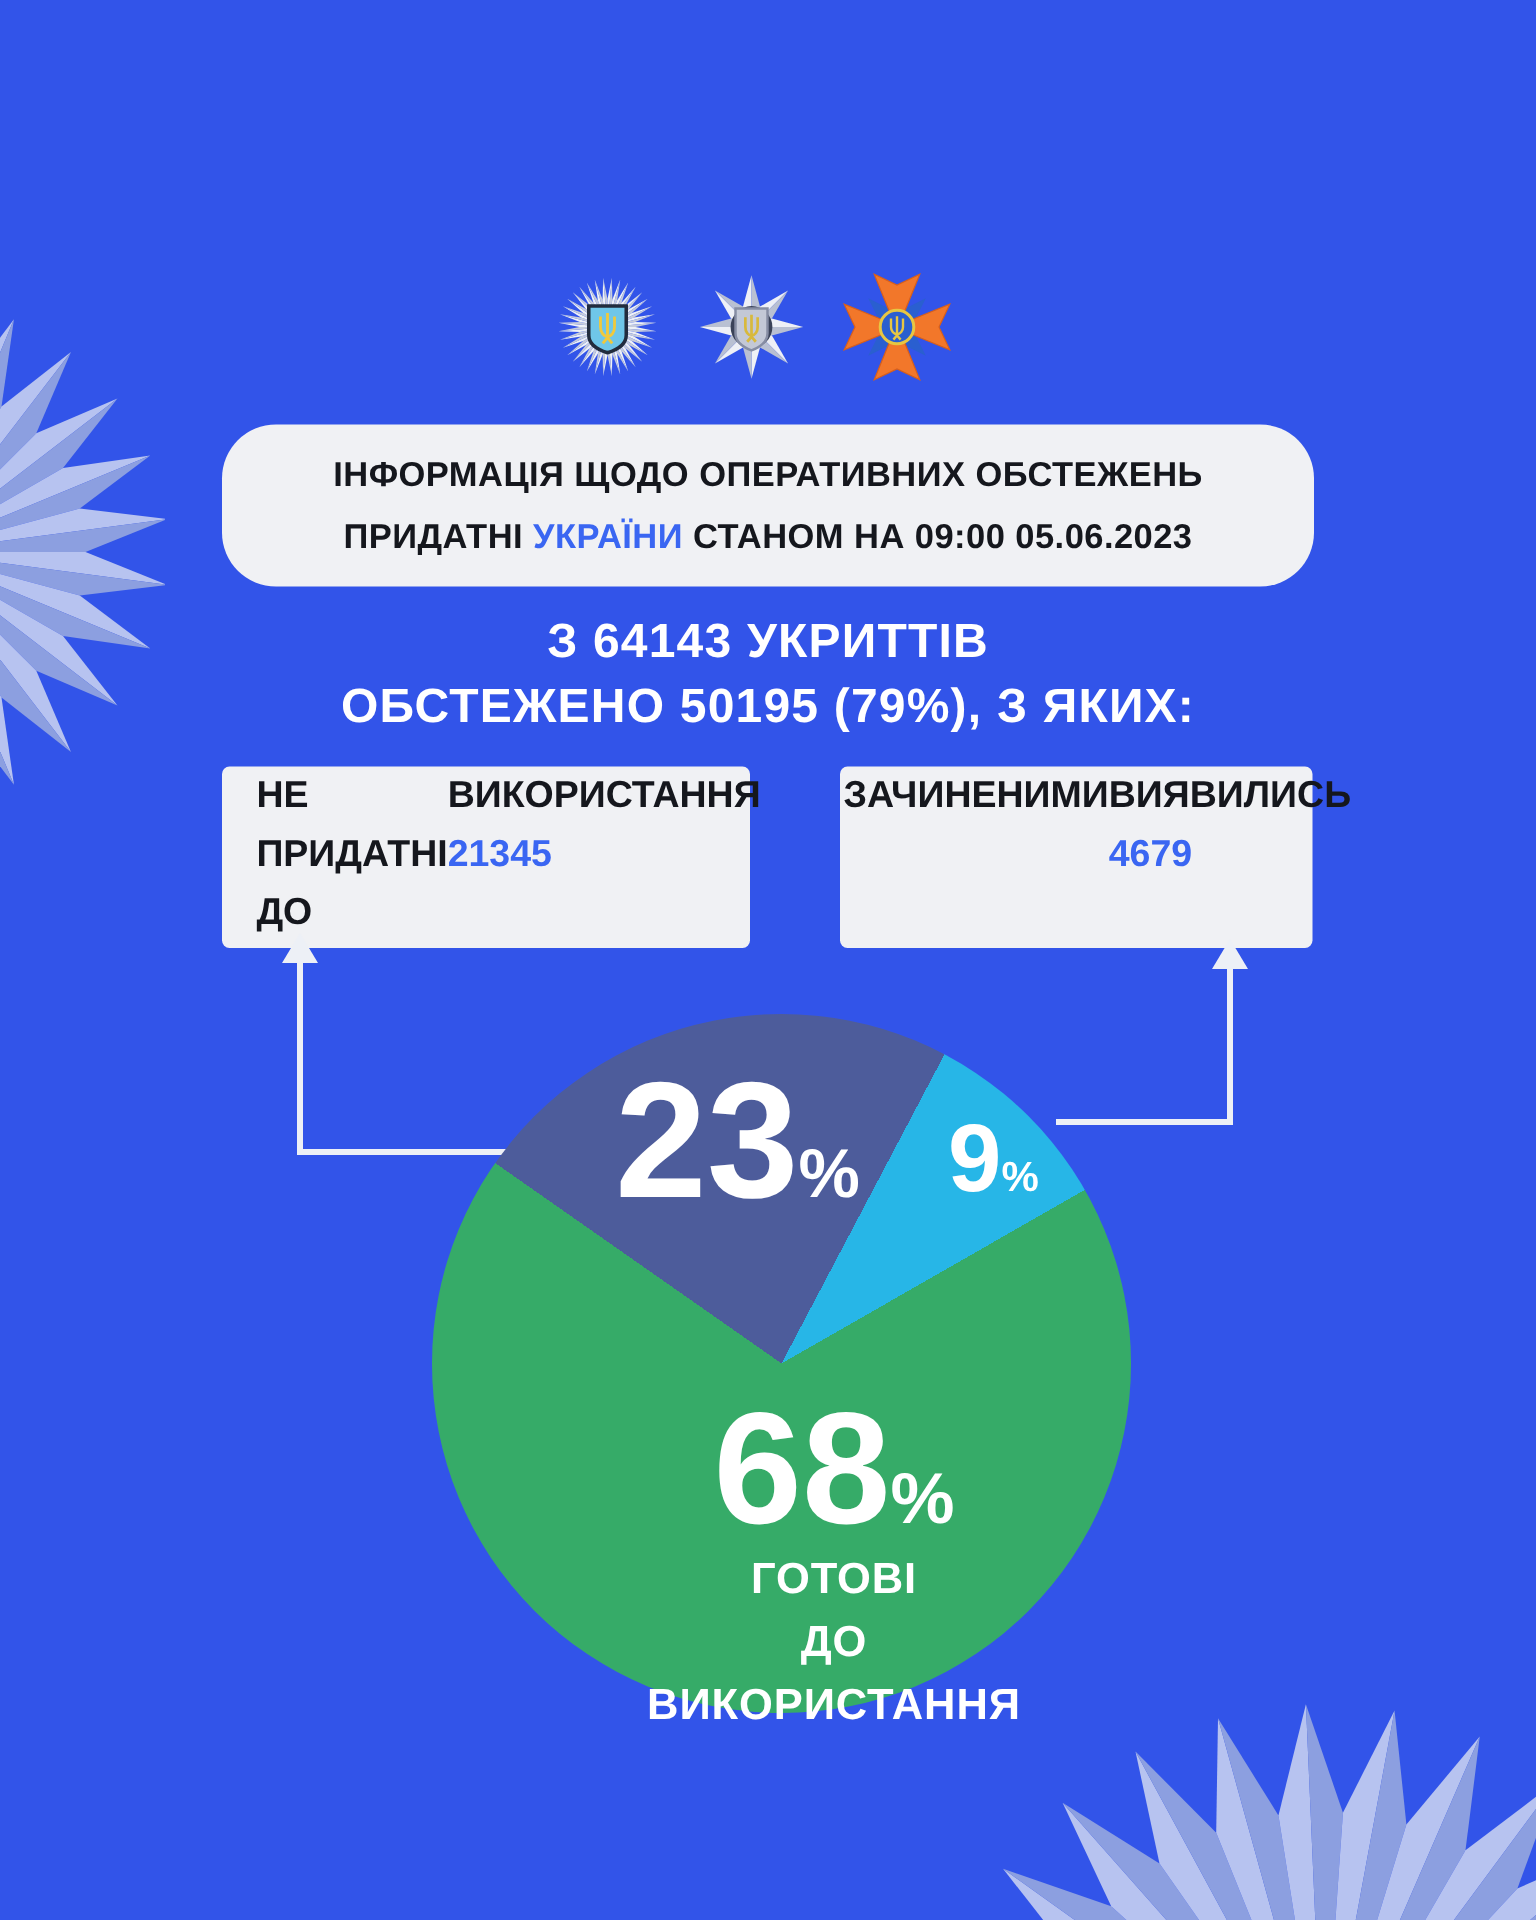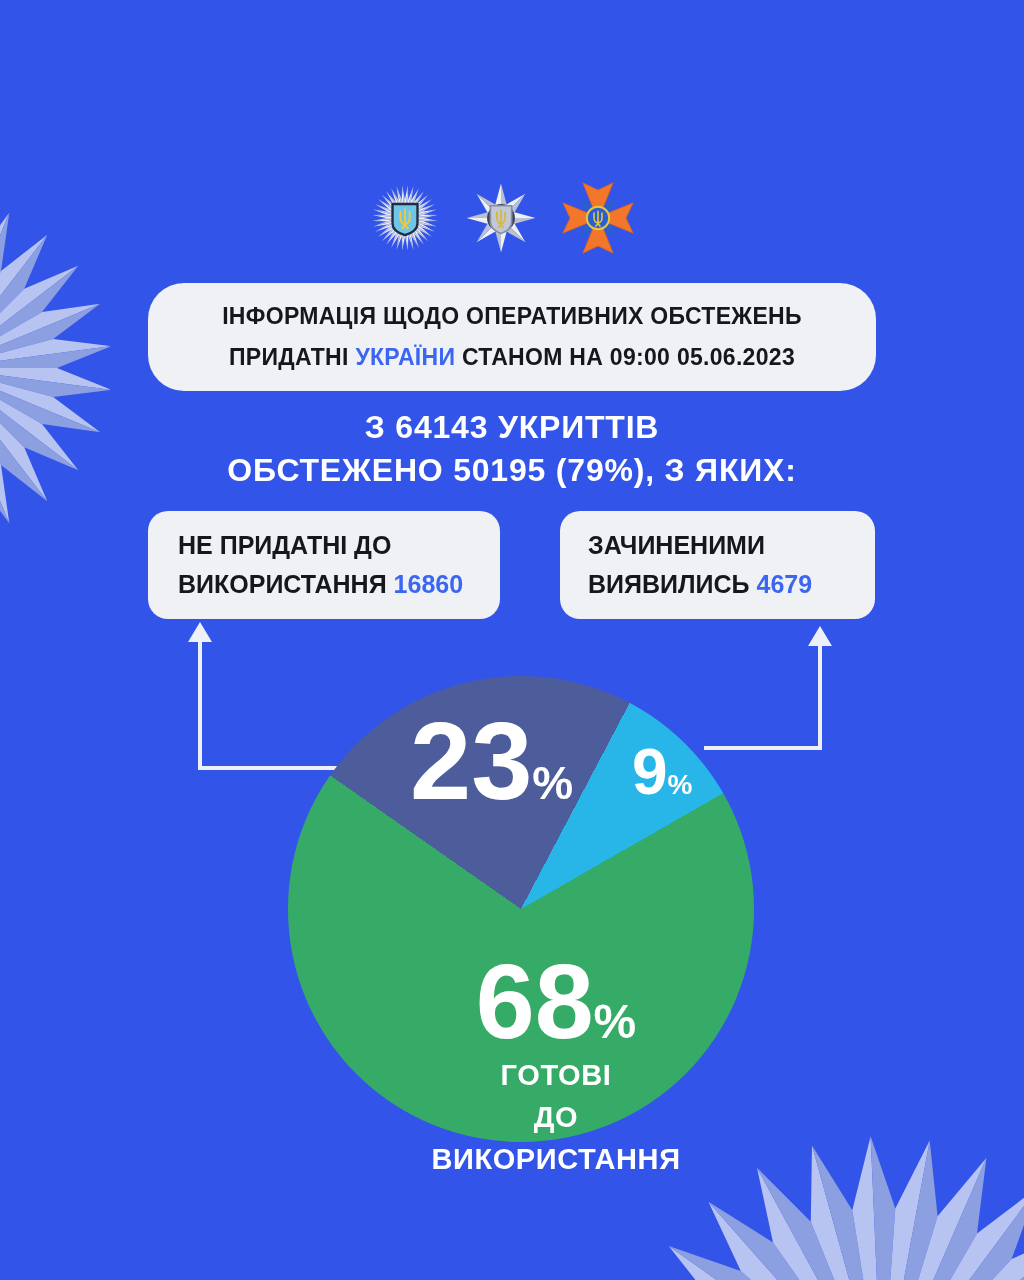--- a/index.html
+++ b/index.html
@@ -16,41 +16,41 @@
     background:var(--card);border-radius:36px;display:flex;flex-direction:column;
     justify-content:center;align-items:center;gap:14px;
     font-weight:bold;font-size:23px;letter-spacing:0.3px;color:var(--ink);
   }
   .accent{color:var(--accent);}
   .subtitle{
     position:absolute;left:0;top:406px;width:1024px;text-align:center;
     color:var(--white);font-weight:bold;font-size:32px;letter-spacing:0.8px;line-height:43px;
   }
   .callout{
-    position:absolute;top:511px;height:108px;background:var(--card);border-radius:20px;
+    position:absolute;top:511px;height:121px;background:var(--card);border-radius:5px;
     color:var(--ink);font-weight:bold;font-size:25px;line-height:39px;
-    display:flex;flex-direction:column;justify-content:center;padding-left:30px;box-sizing:border-box;
+    display:flex;flex-direction:row;justify-content:center;padding-left:30px;box-sizing:border-box;
   }
   .callout .num{color:var(--accent);}
   .callout-left{left:148px;width:352px;}
   .callout-right{left:560px;width:315px;padding-left:28px;}
   .line{position:absolute;background:var(--arrow);}
   .arrowhead{
     position:absolute;width:0;height:0;
     border-left:12px solid transparent;border-right:12px solid transparent;
     border-bottom:20px solid var(--arrow);
   }
   .pie{position:absolute;left:288px;top:676px;width:466px;height:466px;border-radius:50%;}
   .pl{position:absolute;color:var(--white);font-weight:bold;line-height:1;}
   .pl .pct{font-weight:bold;}
   .pl-23{left:122px;top:30px;font-size:110px;}
   .pl-23 .pct{font-size:46px;}
   .pl-9{left:344px;top:64px;font-size:64px;}
   .pl-9 .pct{font-size:28px;}
-  .pl-68{left:268px;top:250px;transform:translateX(-50%);text-align:center;font-size:106px;margin-top:22px;}
+  .pl-68{left:268px;top:250px;transform:translateX(-50%);text-align:center;font-size:106px;}
   .pl-68 .pct{font-size:48px;}
   .pl-68 .cap{font-size:29px;line-height:42px;letter-spacing:0.6px;text-align:center;}
   .pl-68 .cap:first-of-type{margin-top:8px;}
 </style>
 </head>
 <body>
 
 <div class="stage">
 
   <svg id="fan-left" class="abs" style="left:0;top:170px" width="110" height="400" viewBox="0 0 110 400">
@@ -235,21 +235,21 @@
     <div><span>ПРИДАТНІ </span><span class="accent">УКРАЇНИ</span><span> СТАНОМ НА 09:00 05.06.2023</span></div>
   </div>
 
   <div class="subtitle">
     <div>З 64143 УКРИТТІВ</div>
     <div>ОБСТЕЖЕНО 50195 (79%), З ЯКИХ:</div>
   </div>
 
   <div class="callout callout-left">
     <div>НЕ ПРИДАТНІ ДО</div>
-    <div><span>ВИКОРИСТАННЯ </span><span class="num">16860</span></div>
+    <div><span>ВИКОРИСТАННЯ </span><span class="num">21345</span></div>
   </div>
   <div class="callout callout-right">
     <div>ЗАЧИНЕНИМИ</div>
     <div><span>ВИЯВИЛИСЬ </span><span class="num">4679</span></div>
   </div>
 
   <div class="arrowhead" style="left:188px;top:622px"></div>
   <div class="line" style="left:198px;top:640px;width:4px;height:130px"></div>
   <div class="line" style="left:198px;top:766px;width:142px;height:4px"></div>
   <div class="arrowhead" style="left:808px;top:626px"></div>

